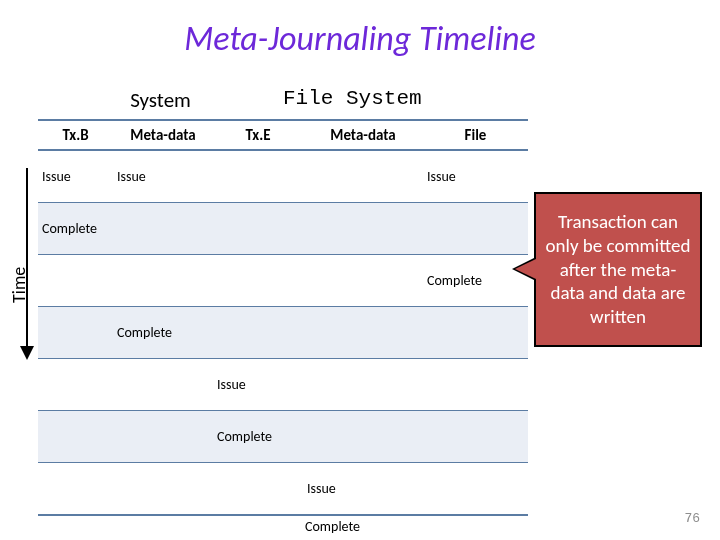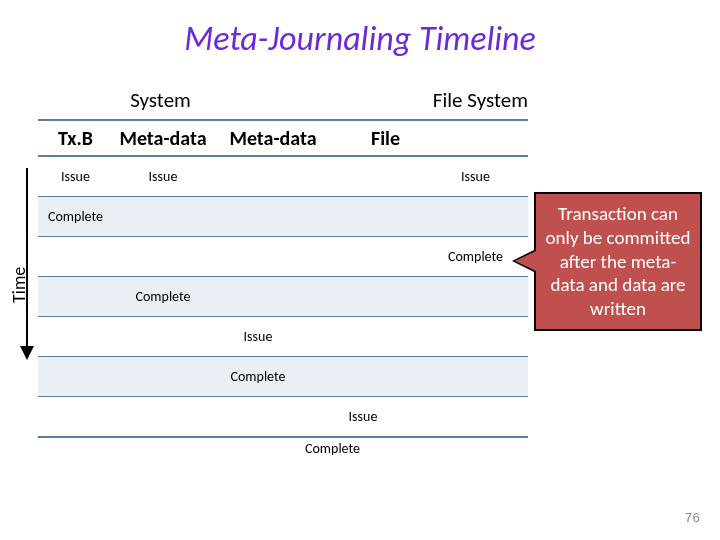--- a/index.html
+++ b/index.html
@@ -26,44 +26,43 @@
     width: 490px;
   }
   .group-headers {
     display: flex;
     font-size: 21px;
     font-weight: 400;
     color: #000;
     margin-bottom: 6px;
   }
   .group-headers .gh1 { width: 245px; text-align: center; }
-  .group-headers .gh2 { width: 245px; text-align: right; }
+  .group-headers .gh2 { width: 245px; text-align: left; font-family: Liberation Mono, monospace; }
   .col-headers {
     display: flex;
     border-top: 2px solid #5b7ca3;
     border-bottom: 2px solid #5b7ca3;
-    font-size: 20px;
+    font-size: 15px;
     font-weight: 700;
     color: #000;
   }
   .col-headers > div {
     text-align: center;
     padding: 5px 0;
   }
   .row {
     display: flex;
     border-bottom: 1px solid #5b7ca3;
     font-size: 14px;
     color: #000;
     min-height: 22px;
   }
   .row.last { border-bottom: 2px solid #5b7ca3; }
   .row > div {
-    padding: 11px 4px;
-    text-align: center;
+    padding: 17px 4px;
   }
   .row.shade { background: #eaeef5; }
   .c1 { width: 75px; }
   .c2 { width: 100px; }
   .c3 { width: 90px; }
   .c4 { width: 120px; }
   .c5 { width: 105px; }
   .extra { padding-left: 2px; font-size: 14px; padding-top: 2px; }
   
   .axis {
@@ -104,21 +103,21 @@
   .callout {
     position: absolute;
     left: 534px;
     top: 192px;
     width: 168px;
     background: #c0504d;
     border: 2px solid #000;
     color: #fff;
     font-size: 19px;
     text-align: center;
-    padding: 8px 8px;
+    padding: 16px 8px;
     line-height: 1.25;
   }
   .callout-arrow {
     position: absolute;
     left: -24px;
     top: 50%;
     margin-top: -12px;
     width: 0; height: 0;
     border-top: 12px solid transparent;
     border-bottom: 12px solid transparent;
@@ -155,20 +154,21 @@
 </div>
 
 <div class="content">
   <div class="group-headers">
     <div class="gh1">System</div>
     <div class="gh2">File System</div>
   </div>
   <div class="col-headers">
     <div class="c1">Tx.B</div>
     <div class="c2">Meta-data</div>
+    <div class="c3">Tx.E</div>
     <div class="c4">Meta-data</div>
     <div class="c5">File</div>
   </div>
 
   <div class="row">
     <div class="c1">Issue</div>
     <div class="c2">Issue</div>
     <div class="c3"></div>
     <div class="c4"></div>
     <div class="c5">Issue</div>

